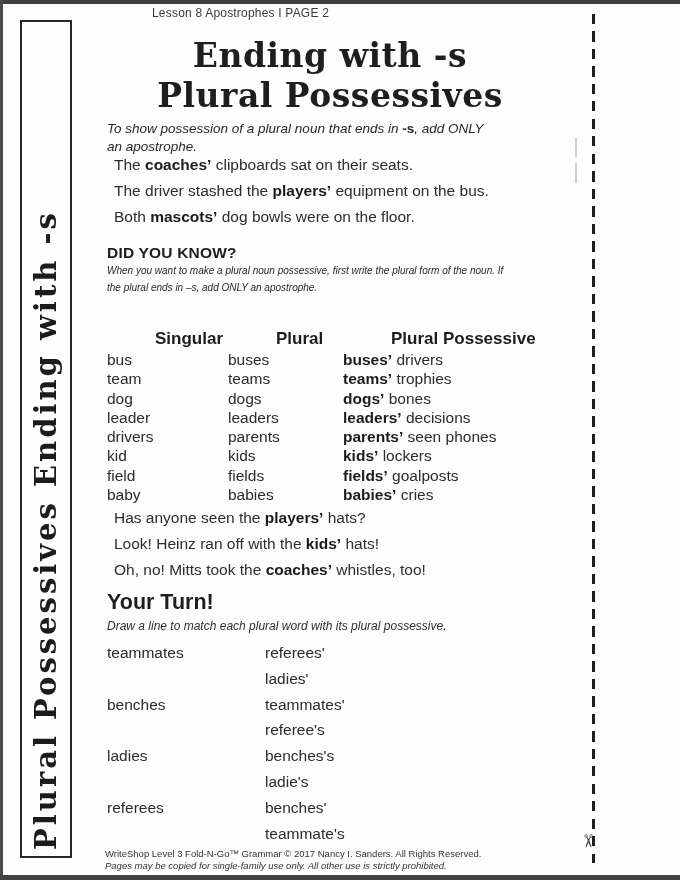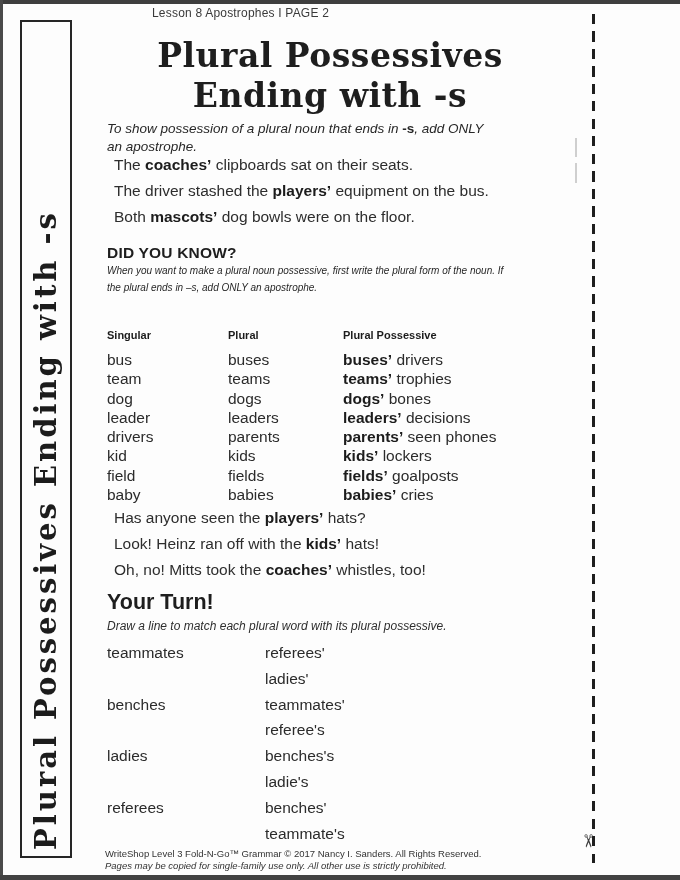--- a/index.html
+++ b/index.html
@@ -60,21 +60,21 @@
   .dyk-heading {
     position: absolute; left: 107px; top: 244px;
     font-weight: 700; font-size: 15.5px; color: #1e1e1e; letter-spacing: 0.2px;
   }
   .dyk-body {
     position: absolute; left: 107px; top: 263px; width: 408px;
     font-style: italic; font-size: 10px; line-height: 16.8px; color: #272727;
   }
 
   .word-table { position: absolute; left: 107px; top: 329px; width: 440px; }
-  .t-head { display: flex; height: 22px; font-weight: 700; font-size: 11px; color: #1c1c1c; }
+  .t-head { display: flex; height: 22px; font-weight: 700; font-size: 17px; color: #1c1c1c; margin-left: 48px; }
   .t-row  { display: flex; height: 19.3px; font-size: 15.5px; white-space: nowrap; }
   .c1 { width: 121px; } .c2 { width: 115px; } .c3 { flex: 1; }
   .t-row b { color: #1c1c1c; }
 
   .yt-heading {
     position: absolute; left: 107px; top: 590px;
     font-weight: 700; font-size: 21.5px; color: #1e1e1e;
   }
   .yt-instruction {
     position: absolute; left: 107px; top: 619px;
@@ -110,22 +110,22 @@
   <div class="edge-top"></div>
   <div class="edge-left"></div>
   <div class="edge-bottom"></div>
 
   <div class="sidebar-box"></div>
   <div class="sidebar-text">Plural Possessives Ending with -s</div>
 
   <div class="header-line">Lesson 8 Apostrophes I PAGE 2</div>
 
   <div class="title">
+    <div>Ending with -s</div>
     <div>Plural Possessives</div>
-    <div>Ending with -s</div>
   </div>
 
   <div class="intro"><span>To show possession of a plural noun that ends in </span><b>-s</b><span>, add ONLY an apostrophe.</span></div>
 
   <div class="examples-1">
     <div class="example-line"><span>The </span><b>coaches’</b><span> clipboards sat on their seats.</span></div>
     <div class="example-line"><span>The driver stashed the </span><b>players’</b><span> equipment on the bus.</span></div>
     <div class="example-line"><span>Both </span><b>mascots’</b><span> dog bowls were on the floor.</span></div>
   </div>
 

